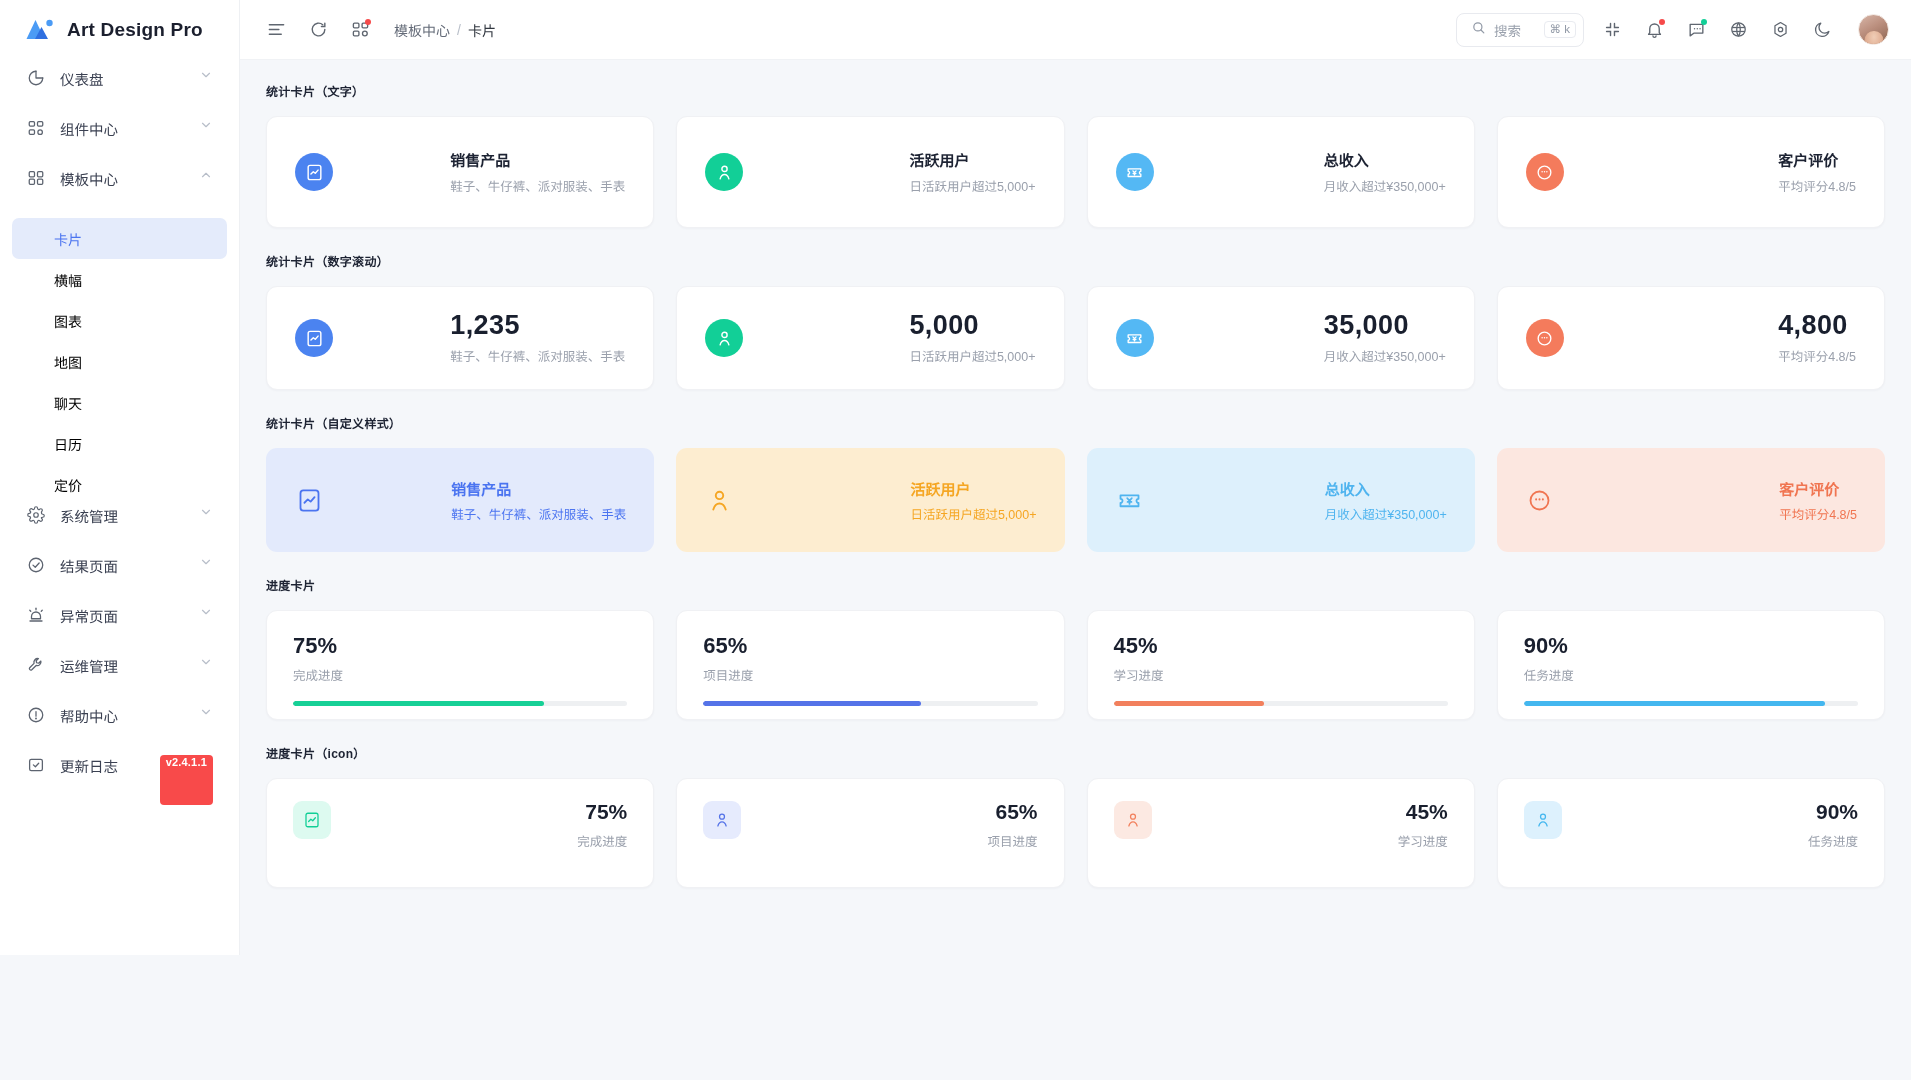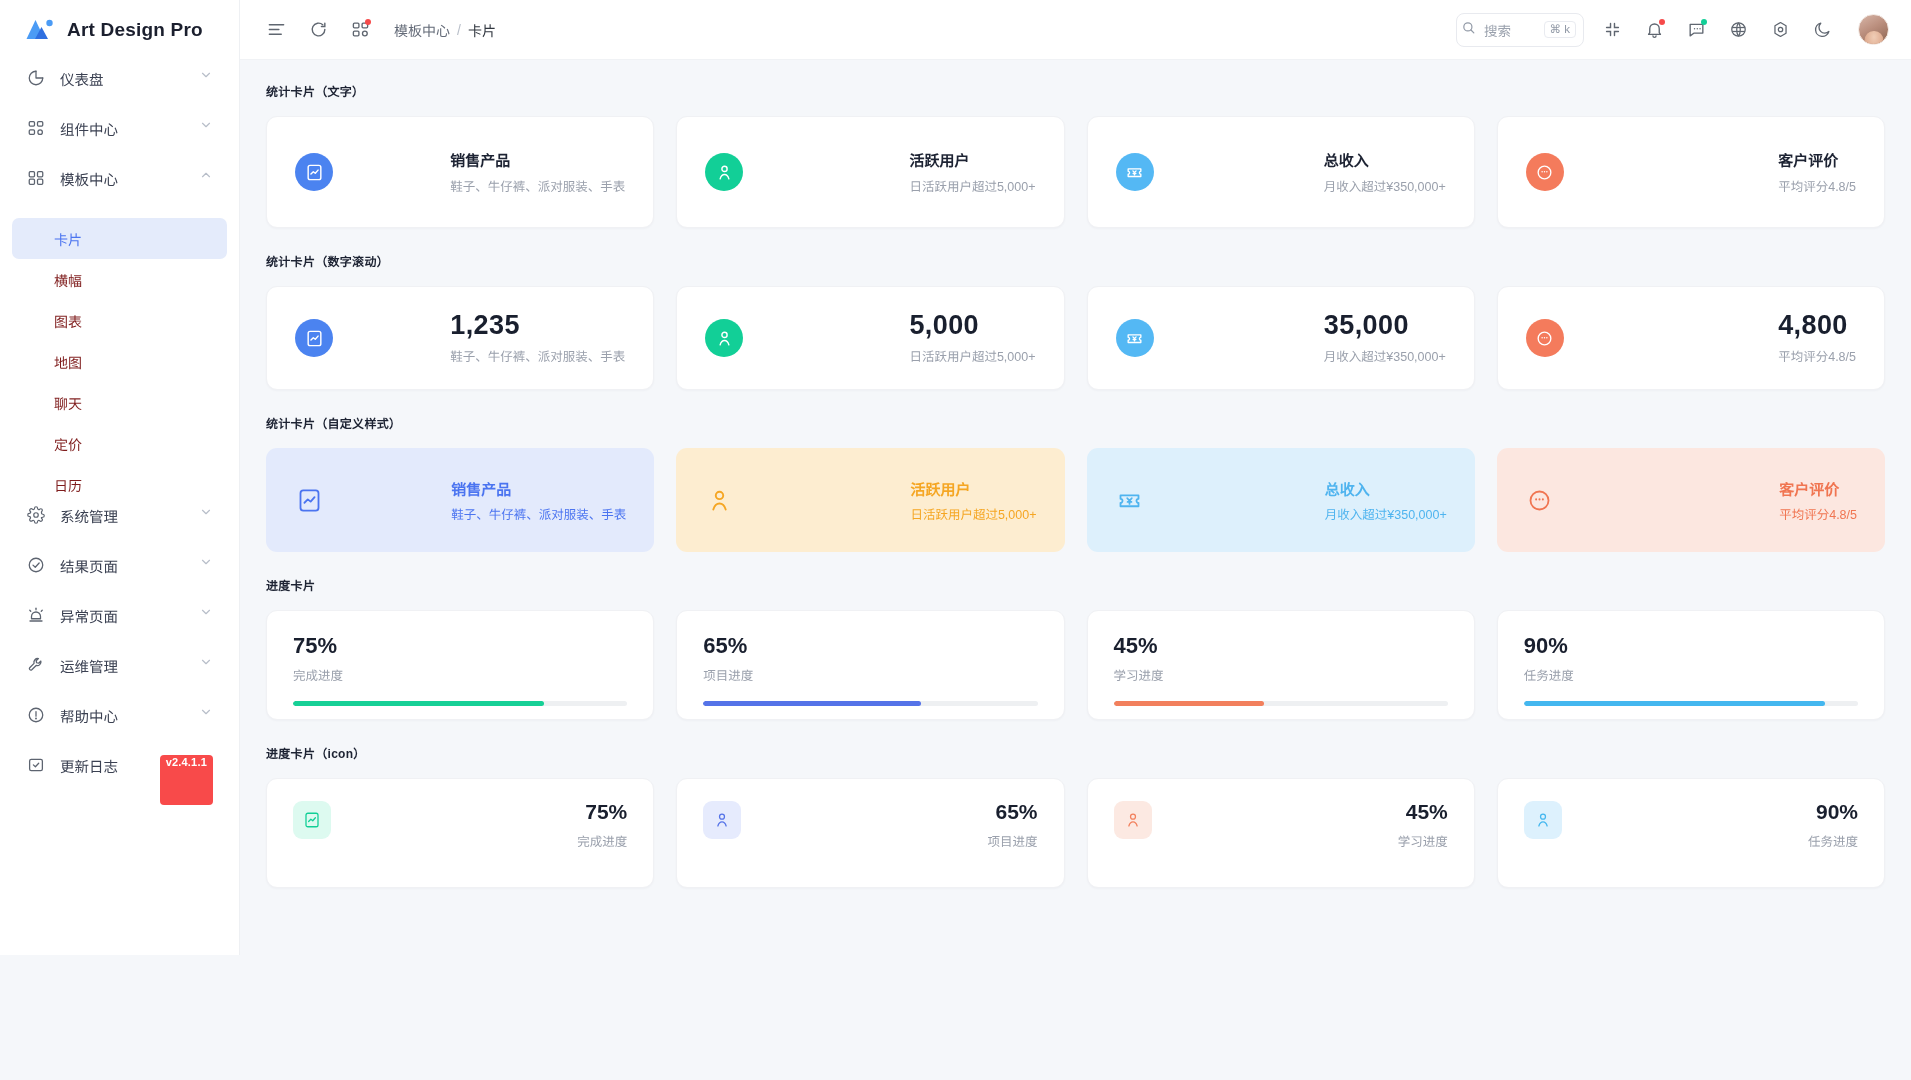--- a/index.html
+++ b/index.html
@@ -49,21 +49,21 @@
   }
   .nav-arrow { width: 14px; height: 14px; color: #b8bec9; flex: 0 0 14px; }
   .nav-arrow svg { width: 14px; height: 14px; display: block; }
   .nav-arrow.up svg { transform: rotate(180deg); }
 
   .sub-item {
     height: 41px; display: flex; align-items: center;
     margin: 0 12px;
     padding-left: 42px;
     border-radius: 7px;
-    font-size: 14px; color: #7f1d1d;
+    font-size: 14px; color: #000000;
     cursor: pointer; white-space: nowrap;
   }
   .sub-item.active {
     background: #e4ebfb; color: #4b74f0; font-weight: 500;
   }
   .badge-ver {
     background: #f84a4a; color: #fff;
     font-size: 11px; font-weight: 700;
     padding: 2px 6px 3px; border-radius: 4px;
     letter-spacing: .2px; line-height: 1;
@@ -91,21 +91,21 @@
   .crumb { display: flex; align-items: center; gap: 7px; margin-left: 8px; font-size: 14px; }
   .crumb-p { color: #646b78; cursor: pointer; }
   .crumb-sep { color: #b9bfc9; }
   .crumb-c { color: #30363f; }
   .spacer { flex: 1; }
 
   .search-box {
     width: 128px; height: 34px;
     display: flex; align-items: center;
     border: 1px solid #e8eaef; border-radius: 8px;
-    padding: 0 7px 0 4px; margin-right: 12px;
+    padding: 0 7px 0 14px; margin-right: 12px;
     background: #fff; cursor: pointer;
   }
   .search-box svg { width: 15px; height: 15px; color: #9199a6; flex: 0 0 15px; }
   .search-ph { font-size: 13.5px; color: #9aa1ad; margin-left: 8px; flex: 1; }
   .kbd {
     font-size: 11.5px; color: #9199a6;
     border: 1px solid #e9ebf0; border-radius: 4px;
     padding: 2px 5px; line-height: 1; white-space: nowrap;
   }
   .avatar {
@@ -247,22 +247,22 @@
               <polyline points="6 9 12 15 18 9"></polyline>
             </svg>
         </span>
       </div>
 
       <div class="sub-item active">卡片</div>
       <div class="sub-item">横幅</div>
       <div class="sub-item">图表</div>
       <div class="sub-item">地图</div>
       <div class="sub-item">聊天</div>
+      <div class="sub-item">日历</div>
       <div class="sub-item">定价</div>
-      <div class="sub-item">日历</div>
 
       <div class="nav-item">
         <span class="nav-ico">
           <svg viewBox="0 0 24 24" fill="none" stroke="currentColor" stroke-width="1.6">
             <circle cx="12" cy="12" r="3"></circle>
             <path d="M19.4 15a1.7 1.7 0 0 0 .34 1.87l.06.06a2 2 0 1 1-2.83 2.83l-.06-.06a1.7 1.7 0 0 0-1.87-.34 1.7 1.7 0 0 0-1 1.56V21a2 2 0 1 1-4 0v-.09A1.7 1.7 0 0 0 8.9 19.3a1.7 1.7 0 0 0-1.87.34l-.06.06a2 2 0 1 1-2.83-2.83l.06-.06a1.7 1.7 0 0 0 .34-1.87 1.7 1.7 0 0 0-1.56-1H3a2 2 0 1 1 0-4h.09A1.7 1.7 0 0 0 4.7 8.9a1.7 1.7 0 0 0-.34-1.87l-.06-.06a2 2 0 1 1 2.83-2.83l.06.06A1.7 1.7 0 0 0 9.06 4.6 1.7 1.7 0 0 0 10.06 3V3a2 2 0 1 1 4 0v.09a1.7 1.7 0 0 0 1 1.56 1.7 1.7 0 0 0 1.87-.34l.06-.06a2 2 0 1 1 2.83 2.83l-.06.06a1.7 1.7 0 0 0-.34 1.87V10a1.7 1.7 0 0 0 1.56 1H21a2 2 0 1 1 0 4h-.09a1.7 1.7 0 0 0-1.51 1z"></path>
           </svg>
         </span>
         <span class="nav-label">系统管理</span>
         <span class="nav-arrow">

